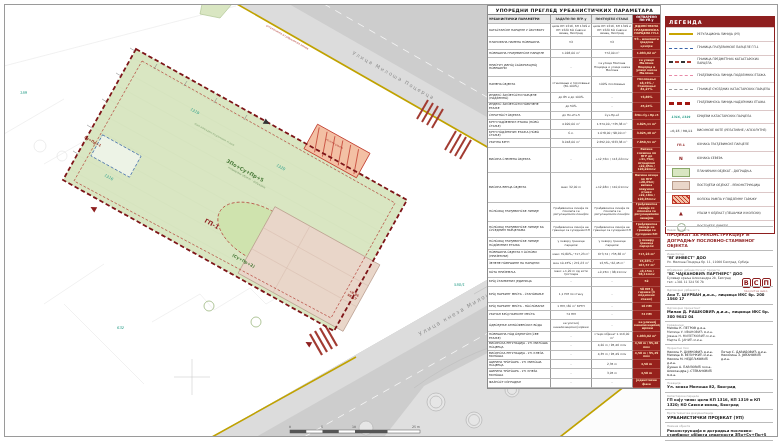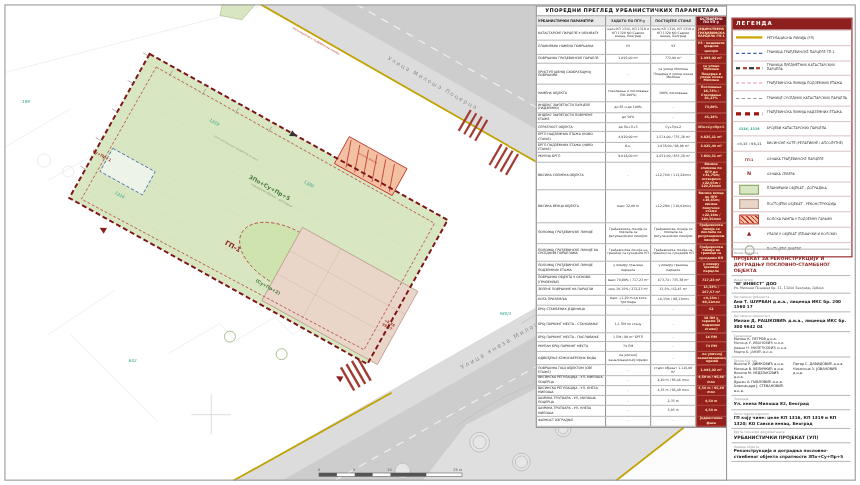--- a/index.html
+++ b/index.html
@@ -541,20 +541,27 @@
       <div id="sections">
           <div class="sec sec-title">
             <div class="slabel">Назив пројекта</div>
             <div class="sval">ПРОЈЕКАТ ЗА РЕКОНСТРУКЦИЈУ И ДОГРАДЊУ ПОСЛОВНО-СТАМБЕНОГ ОБЈЕКТА</div>
           </div>
           <div class="sec sec-firm">
             <div class="slabel">Инвеститор</div>
             <div class="sval">"ВГ ИНВЕСТ" ДОО</div>
             <div class="sval sub">Ул. Милоша Поцерца бр. 11, 11000 Београд, Србија</div>
           </div>
+          <div class="sec sec-firm">
+            <div class="slabel">Обрађивач урбанистичког пројекта</div>
+            <div class="sval">"ВС ЧАЈКАНОВИЋ ПАРТНЕРС" ДОО</div>
+            <div class="sval sub">Булевар краља Александра 28, Београд</div>
+            <div class="sval sub">тел: +381 11 324 56 78</div>
+            <div class="logo"><span class="lgl">В</span><span class="lgl">С</span><span class="lgl">П</span><div class="lgcap">ПРОЈЕКТНИ БИРО</div></div>
+          </div>
           <div class="sec sec-person">
             <div class="slabel">Одговорни урбаниста</div>
             <div class="sval">Ана Т. ШУРБАН д.и.а., лиценца ИКС бр. 200 1560 17</div>
           </div>
           <div class="sec sec-person">
             <div class="slabel">Одговорни пројектант</div>
             <div class="sval">Милан Д. РАШКОВИЋ д.и.а., лиценца ИКС бр. 300 9642 04</div>
           </div>
           <div class="sec sec-names">
             <div class="slabel">Сарадници</div>

